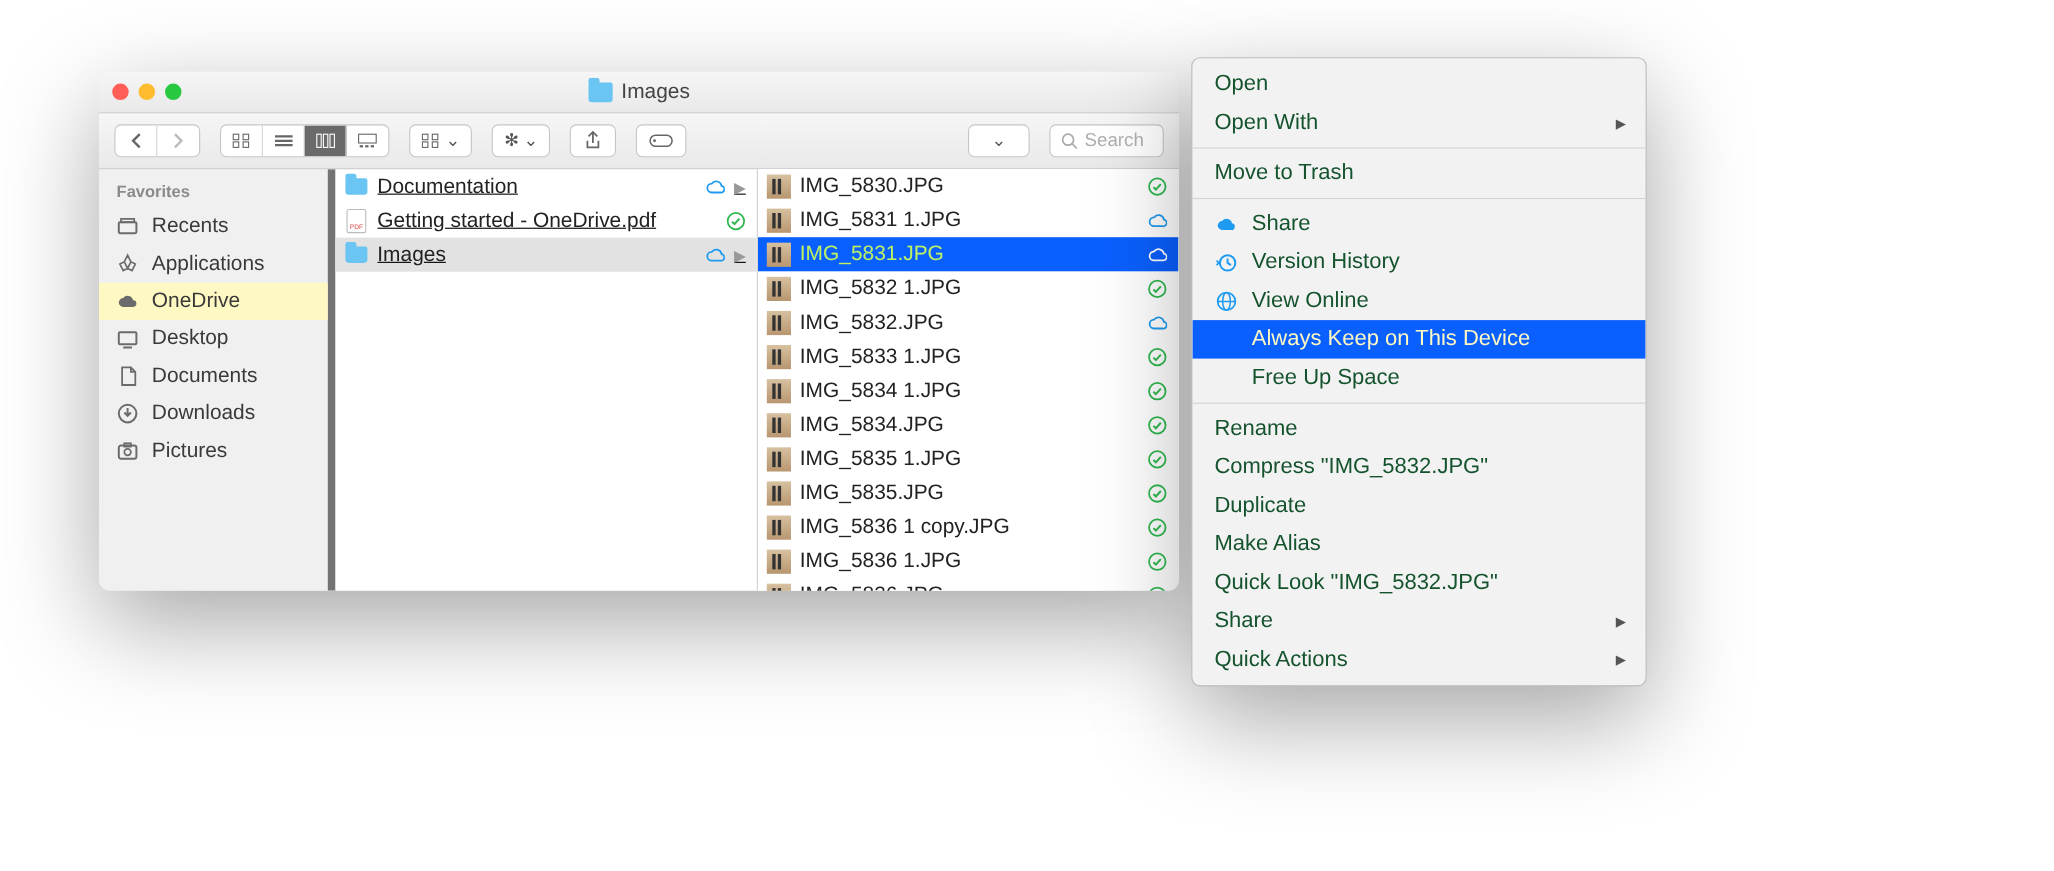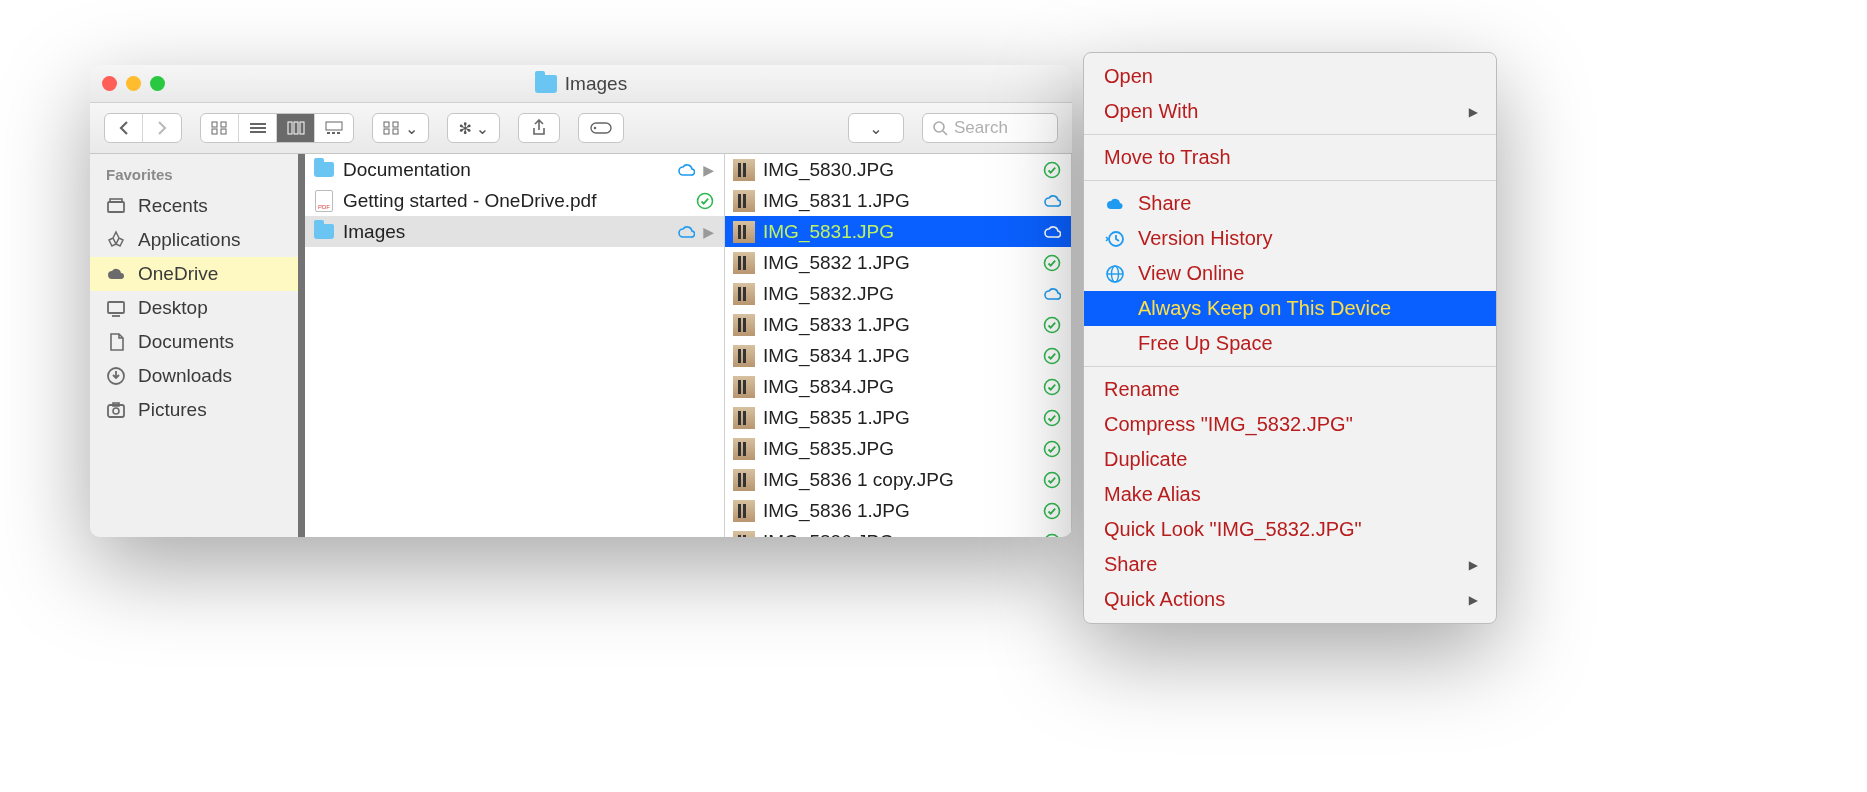--- a/index.html
+++ b/index.html
@@ -28,29 +28,29 @@
   .tb-btn {
     width:38px; display:flex; align-items:center; justify-content:center;
     border-right:1px solid #d5d5d5; color:#555; font-size:16px; cursor:pointer;
   }
   .tb-btn:last-child{border-right:none;}
   .tb-btn.active { background:#6a6a6a; color:#fff; }
   .tb-single { background:#fff; border:1px solid #c5c5c5; border-radius:6px; height:30px; min-width:42px;
     display:flex; align-items:center; justify-content:center; gap:4px; padding:0 10px; cursor:pointer; color:#555;}
   .tb-spacer { flex:1; }
   .search-box { display:flex; align-items:center; background:#fff; border:1px solid #c5c5c5; border-radius:6px;
-    height:30px; padding:0 10px; gap:6px; color:#b0b0b0; font-size:17px; width:136px; overflow:hidden;}
+    height:30px; padding:0 10px; gap:6px; color:#b0b0b0; font-size:17px; width:104px; overflow:hidden;}
   .body { display:flex; height:calc(100% - 89px); }
   .sidebar { width:215px; background:#f0f0f0; border-right:7px solid #737373; padding-top:8px; overflow:hidden;}
   .sb-header { color:#8a8a8a; font-size:15px; font-weight:600; padding:4px 16px 6px; }
   .sb-item { display:flex; align-items:center; gap:10px; padding:6px 14px; font-size:19px; color:#3a3a3a; cursor:pointer;}
   .sb-item.selected { background:#fef9c3; }
   .sb-icon { width:24px; height:20px; color:#6b6b6b; display:flex; align-items:center; justify-content:center; }
   .col { border-right:1px solid #d0d0d0; background:#fff; overflow-y:auto; overflow-x:hidden; }
-  .col1 { width:420px; }
+  .col1 { width:384px;text-decoration:underline; }
   .col2 { flex:1; }
   .row { display:flex; align-items:center; height:31px; padding:0 10px 0 8px; gap:8px; font-size:19px; color:#222; cursor:pointer;}
   .row.sel { background:#e2e2e2; }
   .row.active { background:#0a60ff; color:#bef264; }
   .row .lbl { flex:1; white-space:nowrap; overflow:hidden; text-overflow:ellipsis; }
   .row-icon { width:22px; height:22px; display:flex; align-items:center; justify-content:center; flex-shrink:0;}
   .thumb { width:22px; height:22px; background:linear-gradient(#d7c1a0,#b89670); position:relative; flex-shrink:0;}
   .thumb::after{content:'';position:absolute;left:5px;top:4px;width:3px;height:14px;background:#333;box-shadow:5px 0 0 #333;}
   .status { width:18px; height:18px; flex-shrink:0; display:flex; align-items:center; justify-content:center;}
   .cloud-blue svg{stroke:#1e9bf0;} .cloud-white svg{stroke:#fff;}
@@ -59,22 +59,22 @@
   .doc-icon { width:18px; height:22px; background:#fff; border:1px solid #bbb; border-radius:2px; position:relative;}
   .doc-icon::after{content:'PDF';position:absolute;bottom:1px;left:0;right:0;text-align:center;font-size:6px;color:#d44;}
 
   
   .ctx {
     position:absolute; left:1083px; top:52px; width:414px;
     background:#f2f2f2; border:1px solid #bcbcbc; border-radius:8px;
     box-shadow: 0 30px 90px rgba(0,0,0,0.35); padding:6px 0; font-size:20px;
     overflow:hidden;
   }
-  .ctx-item { display:flex; align-items:center; height:35px; padding:0 20px; gap:12px; color:#b91c1c; cursor:pointer; position:relative;}
-  .ctx-item.hl { background:#0a60ff; color:#fde047; }
+  .ctx-item { display:flex; align-items:center; height:35px; padding:0 20px; gap:12px; color:#14532d; cursor:pointer; position:relative;}
+  .ctx-item.hl { background:#0a60ff; color:#fef9c3; }
   .ctx-sep { height:1px; background:#d3d3d3; margin:5px 0; }
   .ctx-sub::after { content:'▶'; font-size:12px; position:absolute; right:18px; color:#555;}
   .ctx-icon { width:22px; display:flex; justify-content:center; color:#1e9bf0; }
   .ctx-pad { width:22px; }
 </style>
 </head>
 <body>
 
 <div class="window">
   <div class="titlebar">

